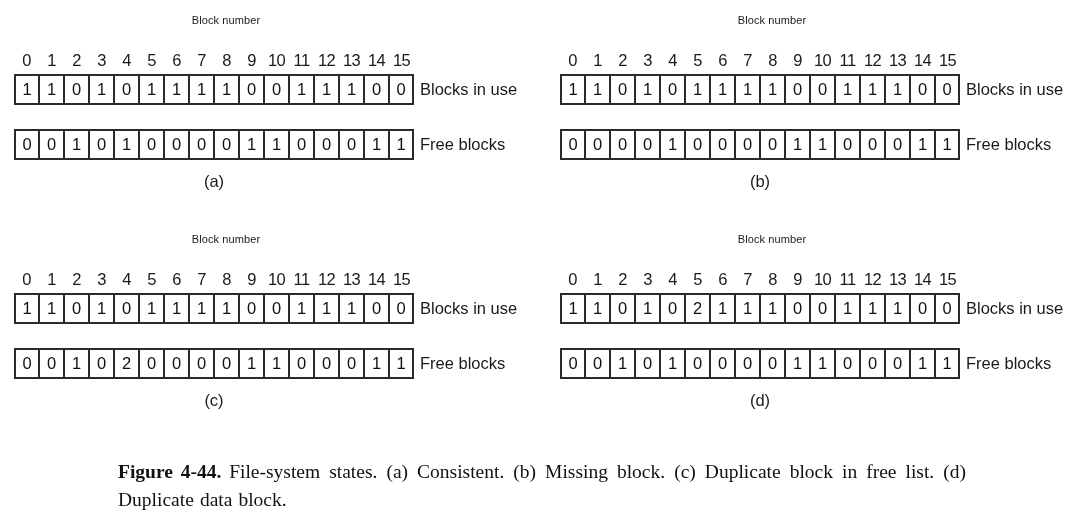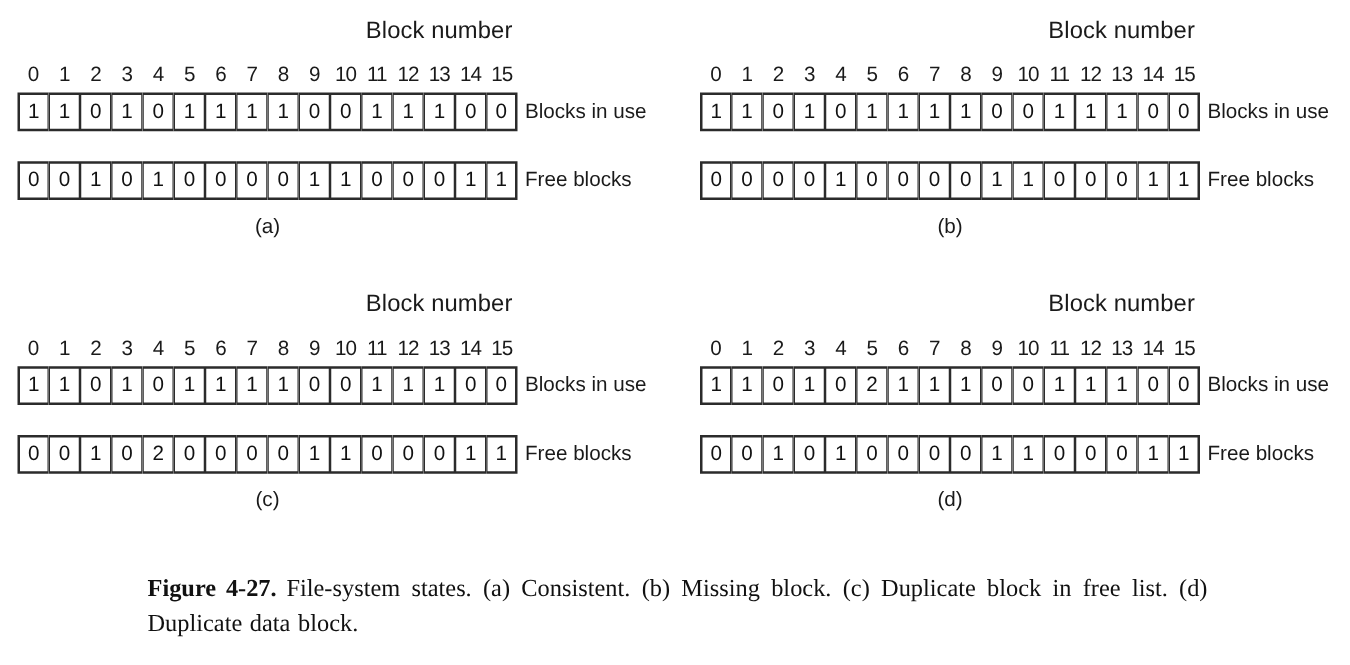--- a/index.html
+++ b/index.html
@@ -29,25 +29,25 @@
     width: 540px;
     height: 220px;
   }
   .panel.p-a { left: 0px;   top: 6px;   }
   .panel.p-b { left: 546px; top: 6px;   }
   .panel.p-c { left: 0px;   top: 225px; }
   .panel.p-d { left: 546px; top: 225px; }
 
   .panel-title {
     position: absolute;
-    left: 10px;
+    left: 26px;
     top: 8px;
     width: 400px;
-    text-align: right;
-    font-size: 19px;
+    text-align: center;
+    font-size: 11px;
     letter-spacing: 0.1px;
     white-space: nowrap;
   }
 
   
   .index-row {
     position: absolute;
     left: 14px;
     top: 43px;
     width: 400px;
@@ -396,14 +396,14 @@
           <div class="cell">1</div>
         </div>
       <div class="strip-label">Free blocks</div>
     </div>
     <div class="sub-caption">(d)</div>
   </div>
 
 </div>
 
 <div id="caption">
-  <span class="fig-num">Figure 4-27.</span><span> </span><span class="cap-body">File-system states.  (a) Consistent.  (b) Missing block.  (c) Duplicate block in free list.  (d) Duplicate data block.</span>
+  <span class="fig-num">Figure 4-44.</span><span> </span><span class="cap-body">File-system states.  (a) Consistent.  (b) Missing block.  (c) Duplicate block in free list.  (d) Duplicate data block.</span>
 </div>
 
 </body></html>

